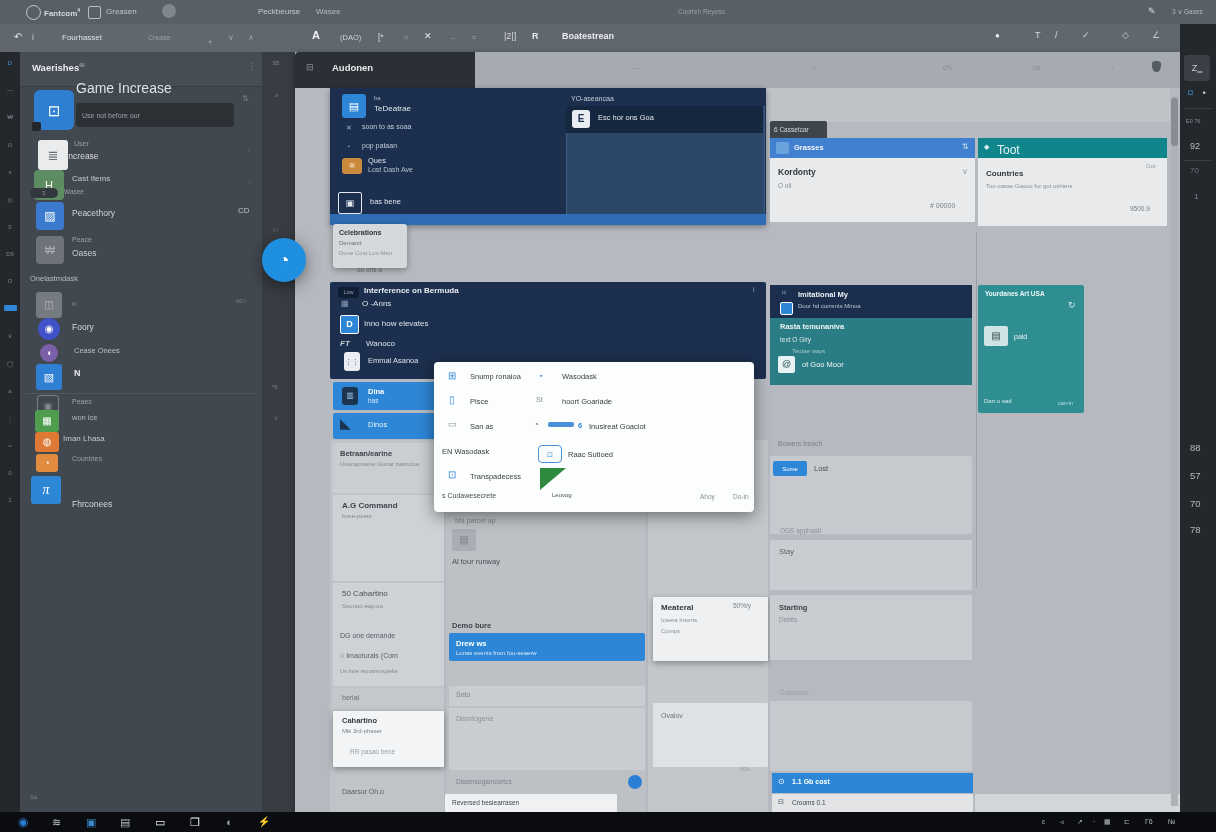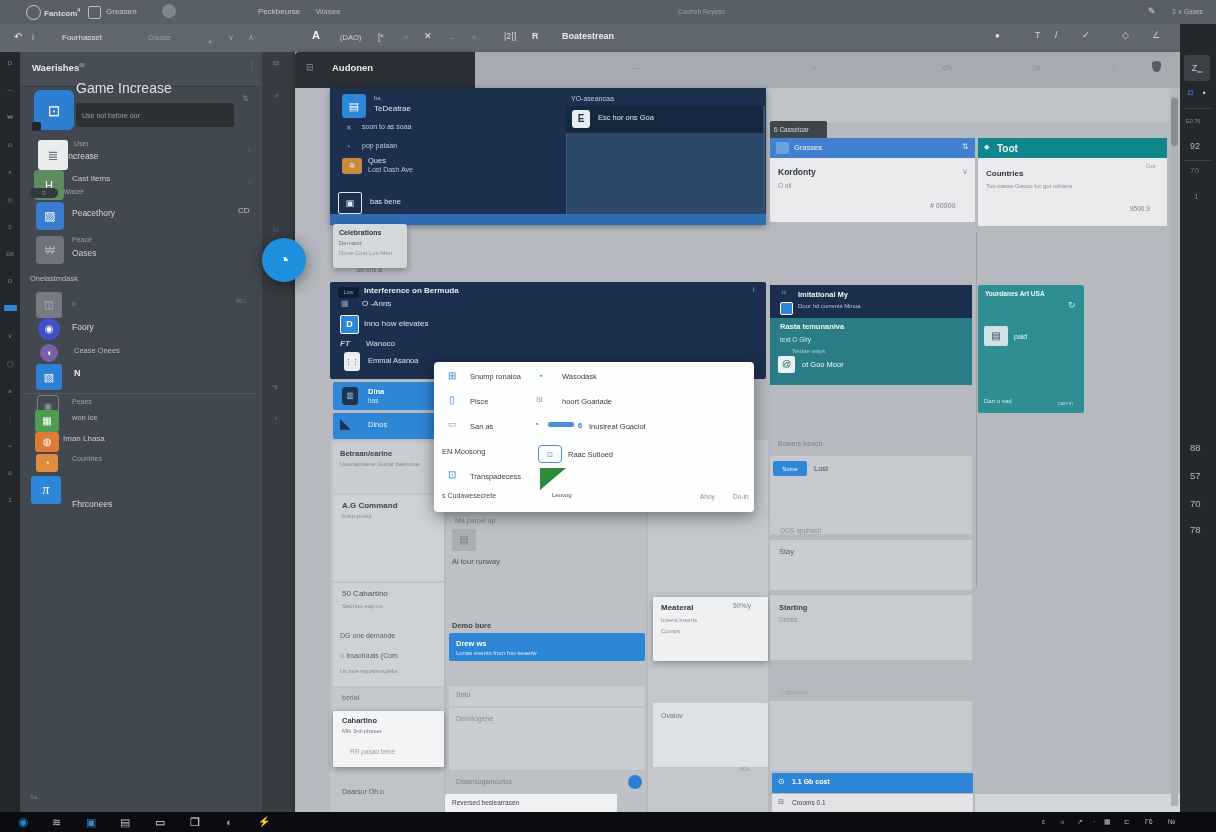--- a/index.html
+++ b/index.html
@@ -273,25 +273,25 @@
 <div class="ab nw" style="left:661px;top:617px;font-size:6px;color:#8a9096">Iceera Inserts</div>
 <div class="ab nw" style="left:661px;top:628px;font-size:6px;color:#8a9096">Comps</div>
 <div class="ab card" style="left:653px;top:703px;width:115px;height:64px;background:#dfe2e5"></div>
 <div class="ab nw" style="left:661px;top:712px;font-size:7px;color:#6a7076">Ovalov</div>
 <div class="ab nw" style="left:740px;top:766px;font-size:6px;color:#9aa0a6">90s</div>
 
 <div class="ab" style="left:770px;top:121px;width:57px;height:17px;background:#3f454c;border-radius:2px 2px 0 0"></div>
 <div class="ab nw" style="left:774px;top:126px;font-size:6.5px;color:#d8dbde">6 Cassetcar</div>
 <div class="ab" style="left:770px;top:138px;width:205px;height:20px;background:#4080cf"></div>
 <div class="ab" style="left:776px;top:142px;width:13px;height:12px;background:#6aa2dd;border-radius:2px"></div>
-<div class="ab nw" style="left:794px;top:143px;font-size:7.5px;font-weight:normal;color:#f2f6fa">Grasses</div>
+<div class="ab nw" style="left:794px;top:143px;font-size:7.5px;font-weight:bold;color:#f2f6fa">Grasses</div>
 <div class="ab nw" style="left:962px;top:142px;font-size:8px;color:#cfe0f2">⇅</div>
 <div class="ab" style="left:978px;top:138px;width:189px;height:20px;background:#0f868b"></div>
 <div class="ab nw" style="left:984px;top:143px;font-size:7px;color:#d8eeee">◆</div>
-<div class="ab nw" style="left:997px;top:143px;font-size:10px;font-weight:bold;color:#ecf5f5">Toot</div>
+<div class="ab nw" style="left:997px;top:143px;font-size:12px;font-weight:normal;color:#ecf5f5">Toot</div>
 
 <div class="ab card" style="left:770px;top:158px;width:205px;height:64px;background:#e8eaec"></div>
 <div class="ab nw" style="left:778px;top:167px;font-size:8.5px;font-weight:bold;color:#33383d">Kordonty</div>
 <div class="ab nw" style="left:962px;top:167px;font-size:8px;color:#9aa0a6">∨</div>
 <div class="ab nw" style="left:778px;top:182px;font-size:6.5px;color:#8a9096">O oil</div>
 <div class="ab nw" style="left:930px;top:202px;font-size:7px;color:#7b8187"># 00000</div>
 
 <div class="ab card" style="left:978px;top:158px;width:189px;height:68px;background:#e8eaec"></div>
 <div class="ab nw" style="left:986px;top:169px;font-size:8px;font-weight:bold;color:#33383d">Countries</div>
 <div class="ab nw" style="left:1146px;top:163px;font-size:6px;color:#9aa0a6">Gor</div>
@@ -342,21 +342,21 @@
 <div class="ab" style="left:1171px;top:96px;width:7px;height:710px;background:#adb2b7"></div>
 <div class="ab" style="left:1171px;top:98px;width:7px;height:48px;background:#878d93;border-radius:3px"></div>
 
 <div class="ab sh2" style="left:434px;top:362px;width:320px;height:150px;background:#fcfdfd;border-radius:4px"></div>
 <div class="ab nw" style="left:448px;top:370px;font-size:10px;color:#2e86d6">⊞</div>
 <div class="ab nw" style="left:470px;top:372px;font-size:7.5px;color:#3a3f45">Snump ronaioa</div>
 <div class="ab nw" style="left:449px;top:394px;font-size:10px;color:#2e86d6">▯</div>
 <div class="ab nw" style="left:470px;top:397px;font-size:7.5px;color:#3a3f45">Pisce</div>
 <div class="ab nw" style="left:448px;top:419px;font-size:9px;color:#8a9096">▭</div>
 <div class="ab nw" style="left:470px;top:422px;font-size:7.5px;color:#3a3f45">San as</div>
-<div class="ab nw" style="left:442px;top:447px;font-size:7.5px;color:#3a3f45">EN Moosong</div>
+<div class="ab nw" style="left:442px;top:447px;font-size:7.5px;color:#3a3f45">EN Wasodask</div>
 <div class="ab nw" style="left:448px;top:469px;font-size:10px;color:#2e86d6">⊡</div>
 <div class="ab nw" style="left:470px;top:472px;font-size:7.5px;color:#3a3f45">Transpadecess</div>
 <div class="ab nw" style="left:442px;top:492px;font-size:7px;color:#4a4f55">s Cudawesecrete</div>
 <div class="ab nw" style="left:540px;top:372px;font-size:7px;color:#2e86d6">▪</div>
 <div class="ab nw" style="left:562px;top:372px;font-size:7.5px;color:#3a3f45">Wasodask</div>
 <div class="ab nw" style="left:536px;top:396px;font-size:7px;color:#8a9096">St</div>
 <div class="ab nw" style="left:562px;top:397px;font-size:7.5px;color:#3a3f45">hoort Goariade</div>
 <div class="ab nw" style="left:534px;top:420px;font-size:8px;color:#6a7076">◔</div>
 <div class="ab" style="left:548px;top:422px;width:26px;height:5px;background:#4a90d9;border-radius:2px"></div>
 <div class="ab nw" style="left:578px;top:421px;font-size:7.5px;font-weight:bold;color:#2e86d6">6</div>

